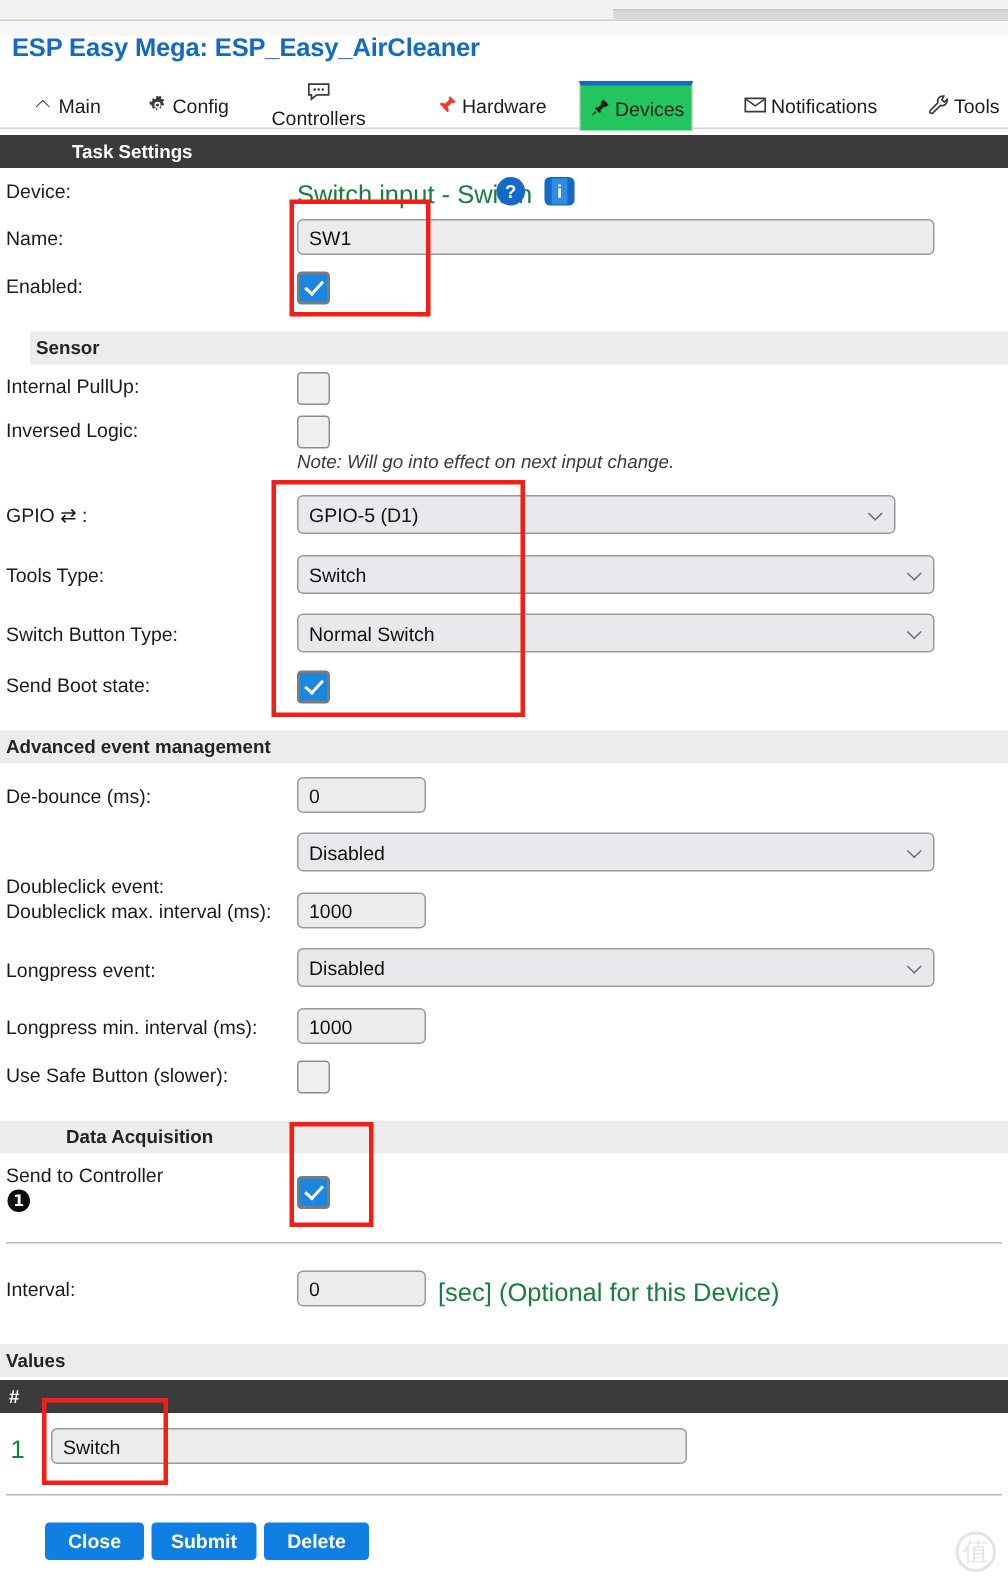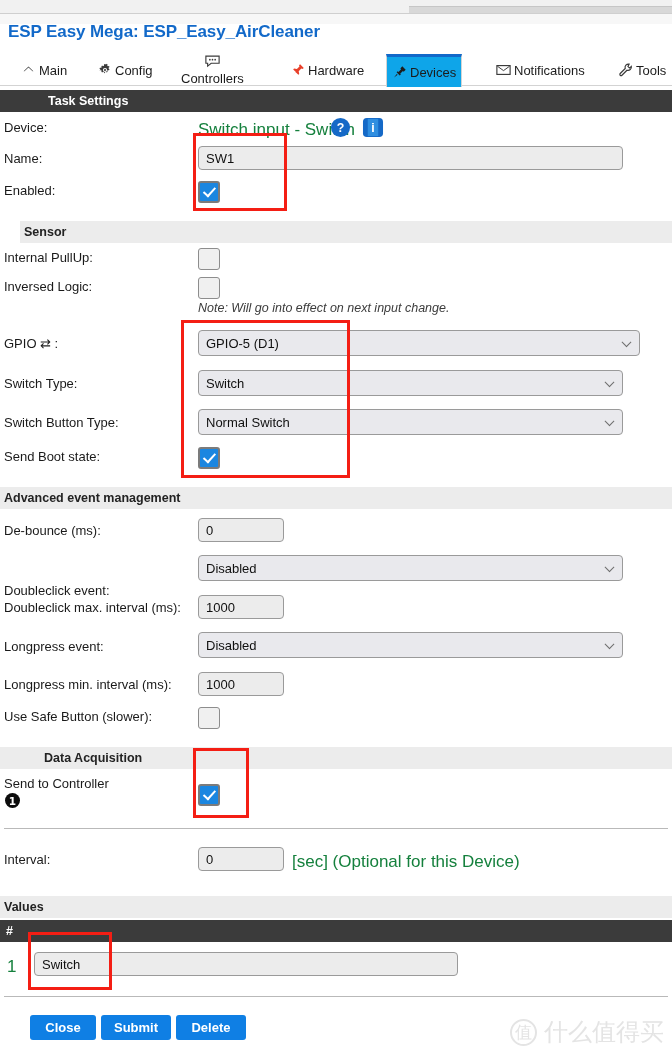--- a/index.html
+++ b/index.html
@@ -30,21 +30,21 @@
   
   .tabbar { position:absolute; top:54px; left:0; width:672px; height:32px; }
   .tabbar-underline { position:absolute; top:85px; left:0; width:672px; height:1px; background:#d3d3d3; }
   .tab {
     position:absolute; top:0; height:32px;
     display:flex; align-items:center; gap:3px;
     font-size:13px; color:#1c1c1c;
     padding:0 5px; white-space:nowrap;
   }
   .tab.active {
-    background:#0ea5e9;
+    background:#22c55e;
     border-top:3px solid #1269c9;
     border-left:1px solid #d3d3d3;
     border-right:1px solid #d3d3d3;
     z-index:3; height:33px;
   }
   .tab-icon { display:inline-flex; align-items:center; justify-content:center; width:15px; height:15px; }
 
   
   .darkbar {
     position:absolute; left:0; width:672px; height:22px;
@@ -270,26 +270,26 @@
 
 <div class="lbl" style="top:250px;">Internal PullUp:</div>
 <div class="cb" style="top:248px; left:198px;"></div>
 
 <div class="lbl" style="top:279px;">Inversed Logic:</div>
 <div class="cb" style="top:277px; left:198px;"></div>
 
 <div class="note" style="top:301px; left:198px;">Note: Will go into effect on next input change.</div>
 
 <div class="lbl" style="top:336px;">GPIO ⇄ :</div>
-<div class="sel" style="top:330px; left:198px; width:442px;">
+<div class="sel" style="top:330px; left:198px; width:399px;">
   <span>GPIO-5 (D1)</span>
   <span class="chev"></span>
 </div>
 
-<div class="lbl" style="top:376px;">Switch Type:</div>
+<div class="lbl" style="top:376px;">Tools Type:</div>
 <div class="sel" style="top:370px; left:198px; width:425px;">
   <span>Switch</span>
   <span class="chev"></span>
 </div>
 
 <div class="lbl" style="top:415px;">Switch Button Type:</div>
 <div class="sel" style="top:409px; left:198px; width:425px;">
   <span>Normal Switch</span>
   <span class="chev"></span>
 </div>
@@ -356,14 +356,13 @@
 <button class="btn" style="top:1015px; left:101px; width:70px;">Submit</button>
 <button class="btn" style="top:1015px; left:176px; width:70px;">Delete</button>
 
 <div class="anno" style="left:193px; top:133px; width:94px; height:78px;"></div>
 <div class="anno" style="left:181px; top:320px; width:169px; height:158px;"></div>
 <div class="anno" style="left:193px; top:748px; width:56px; height:70px;"></div>
 <div class="anno" style="left:28px; top:932px; width:84px; height:58px;"></div>
 
 <div class="wm">
   <span class="wm-circle">值</span>
-  <span>什么值得买</span>
 </div>
 
 </body></html>

